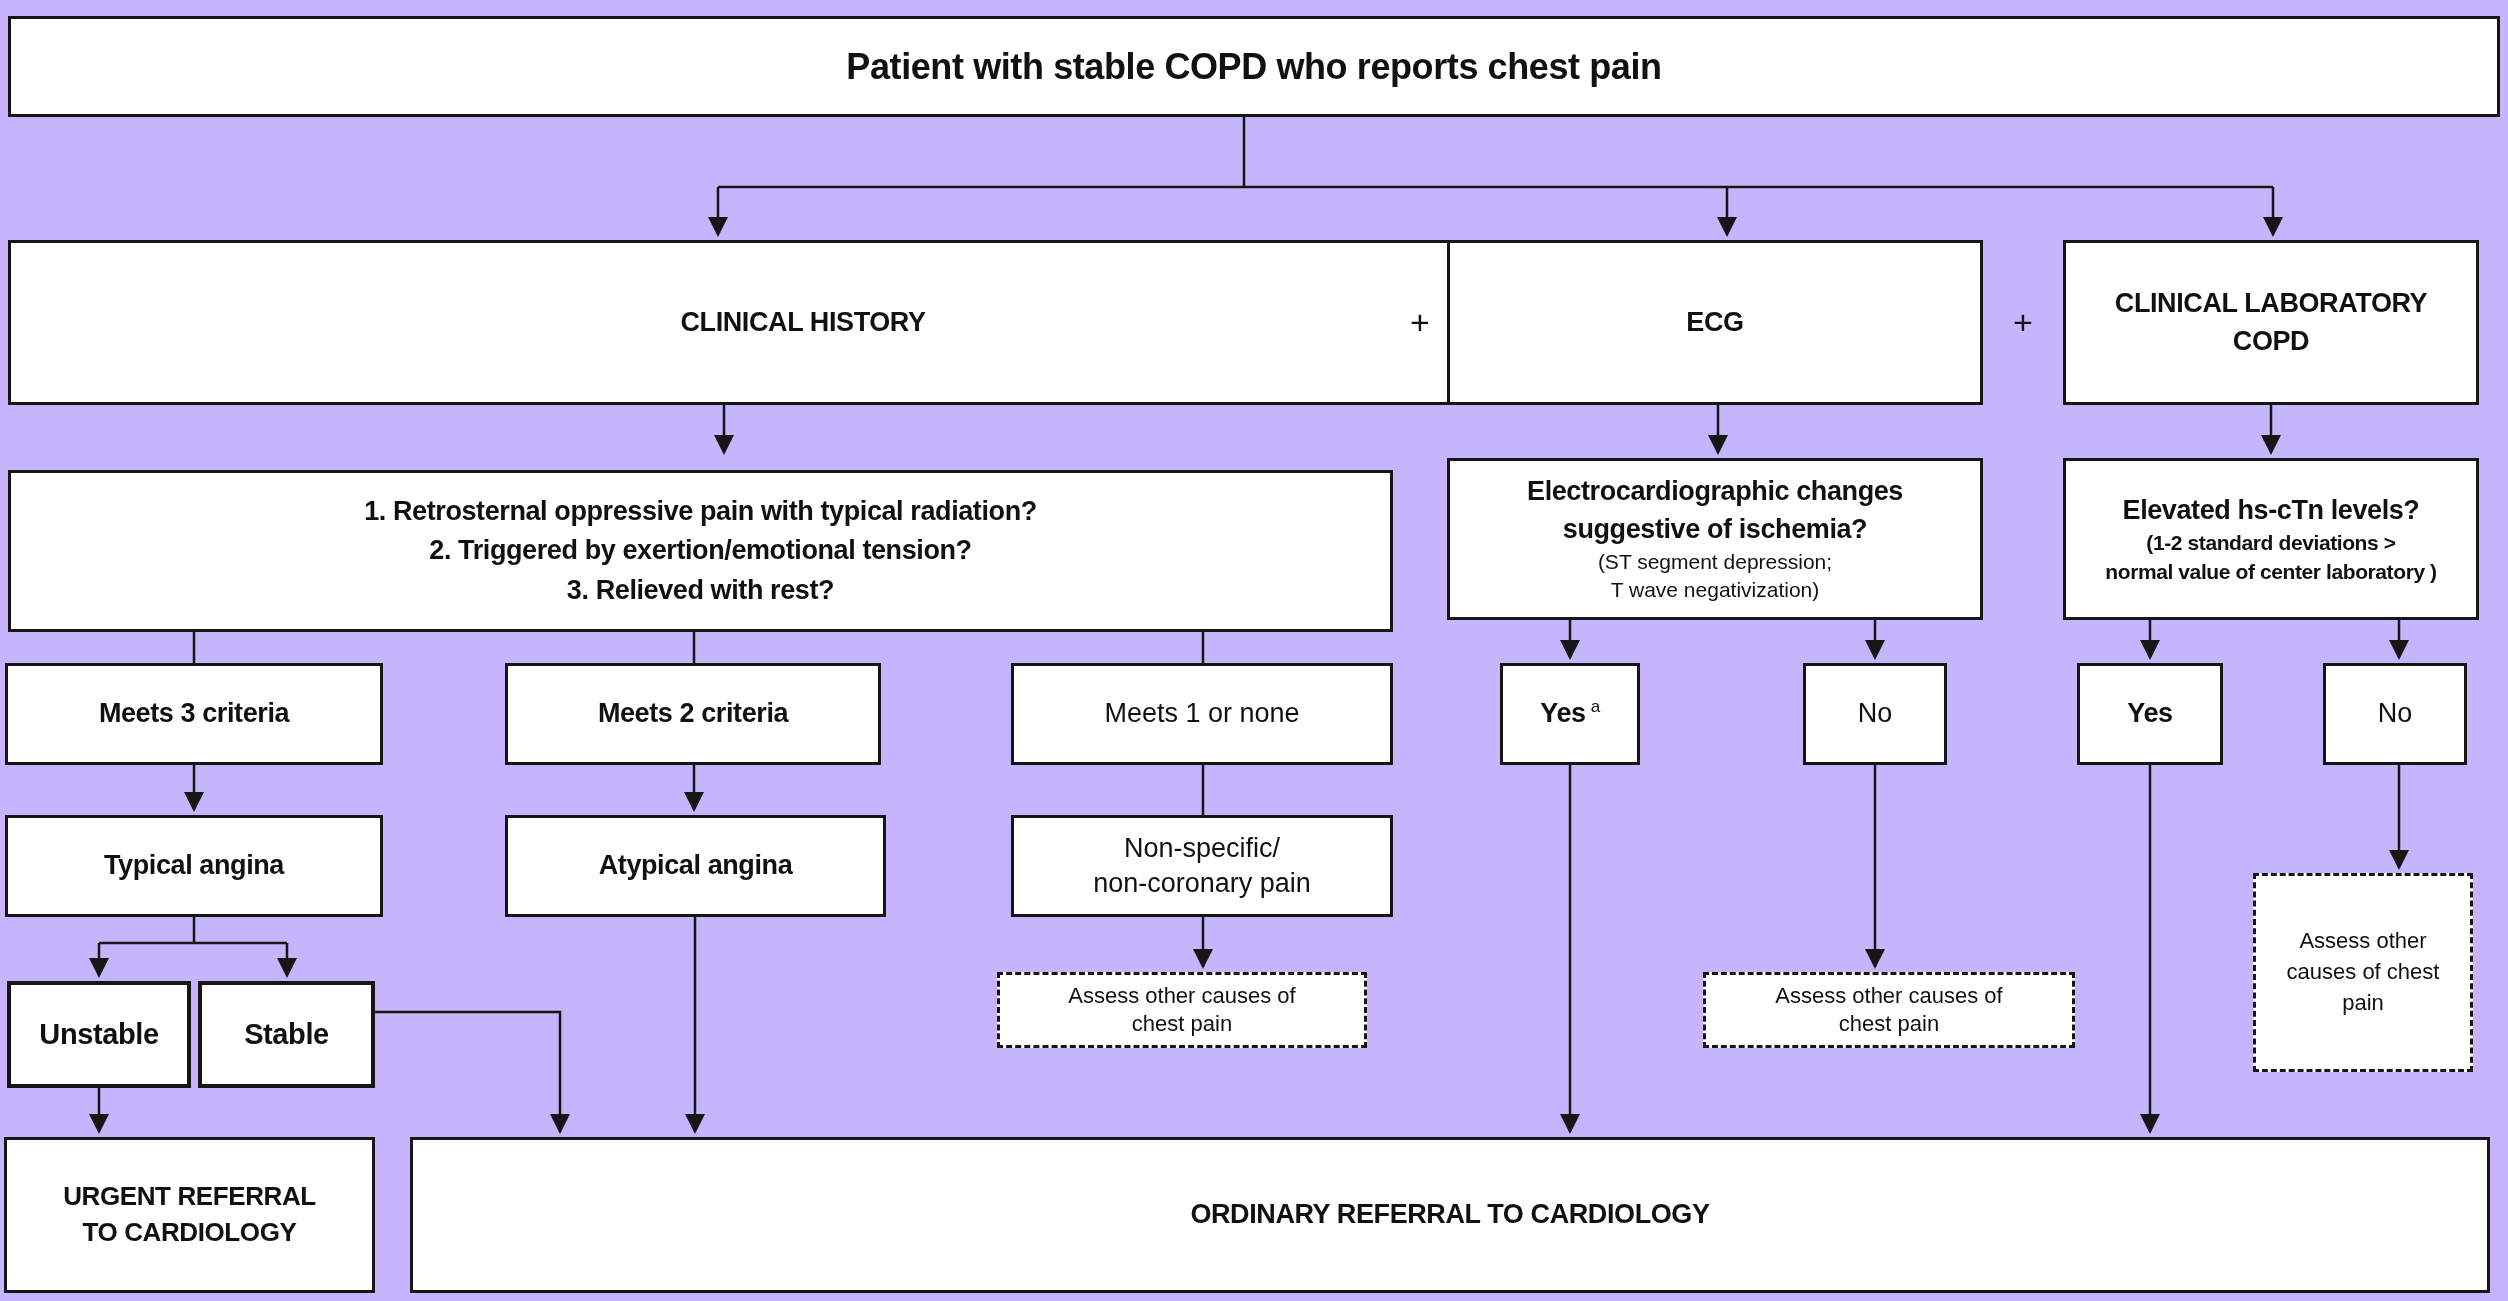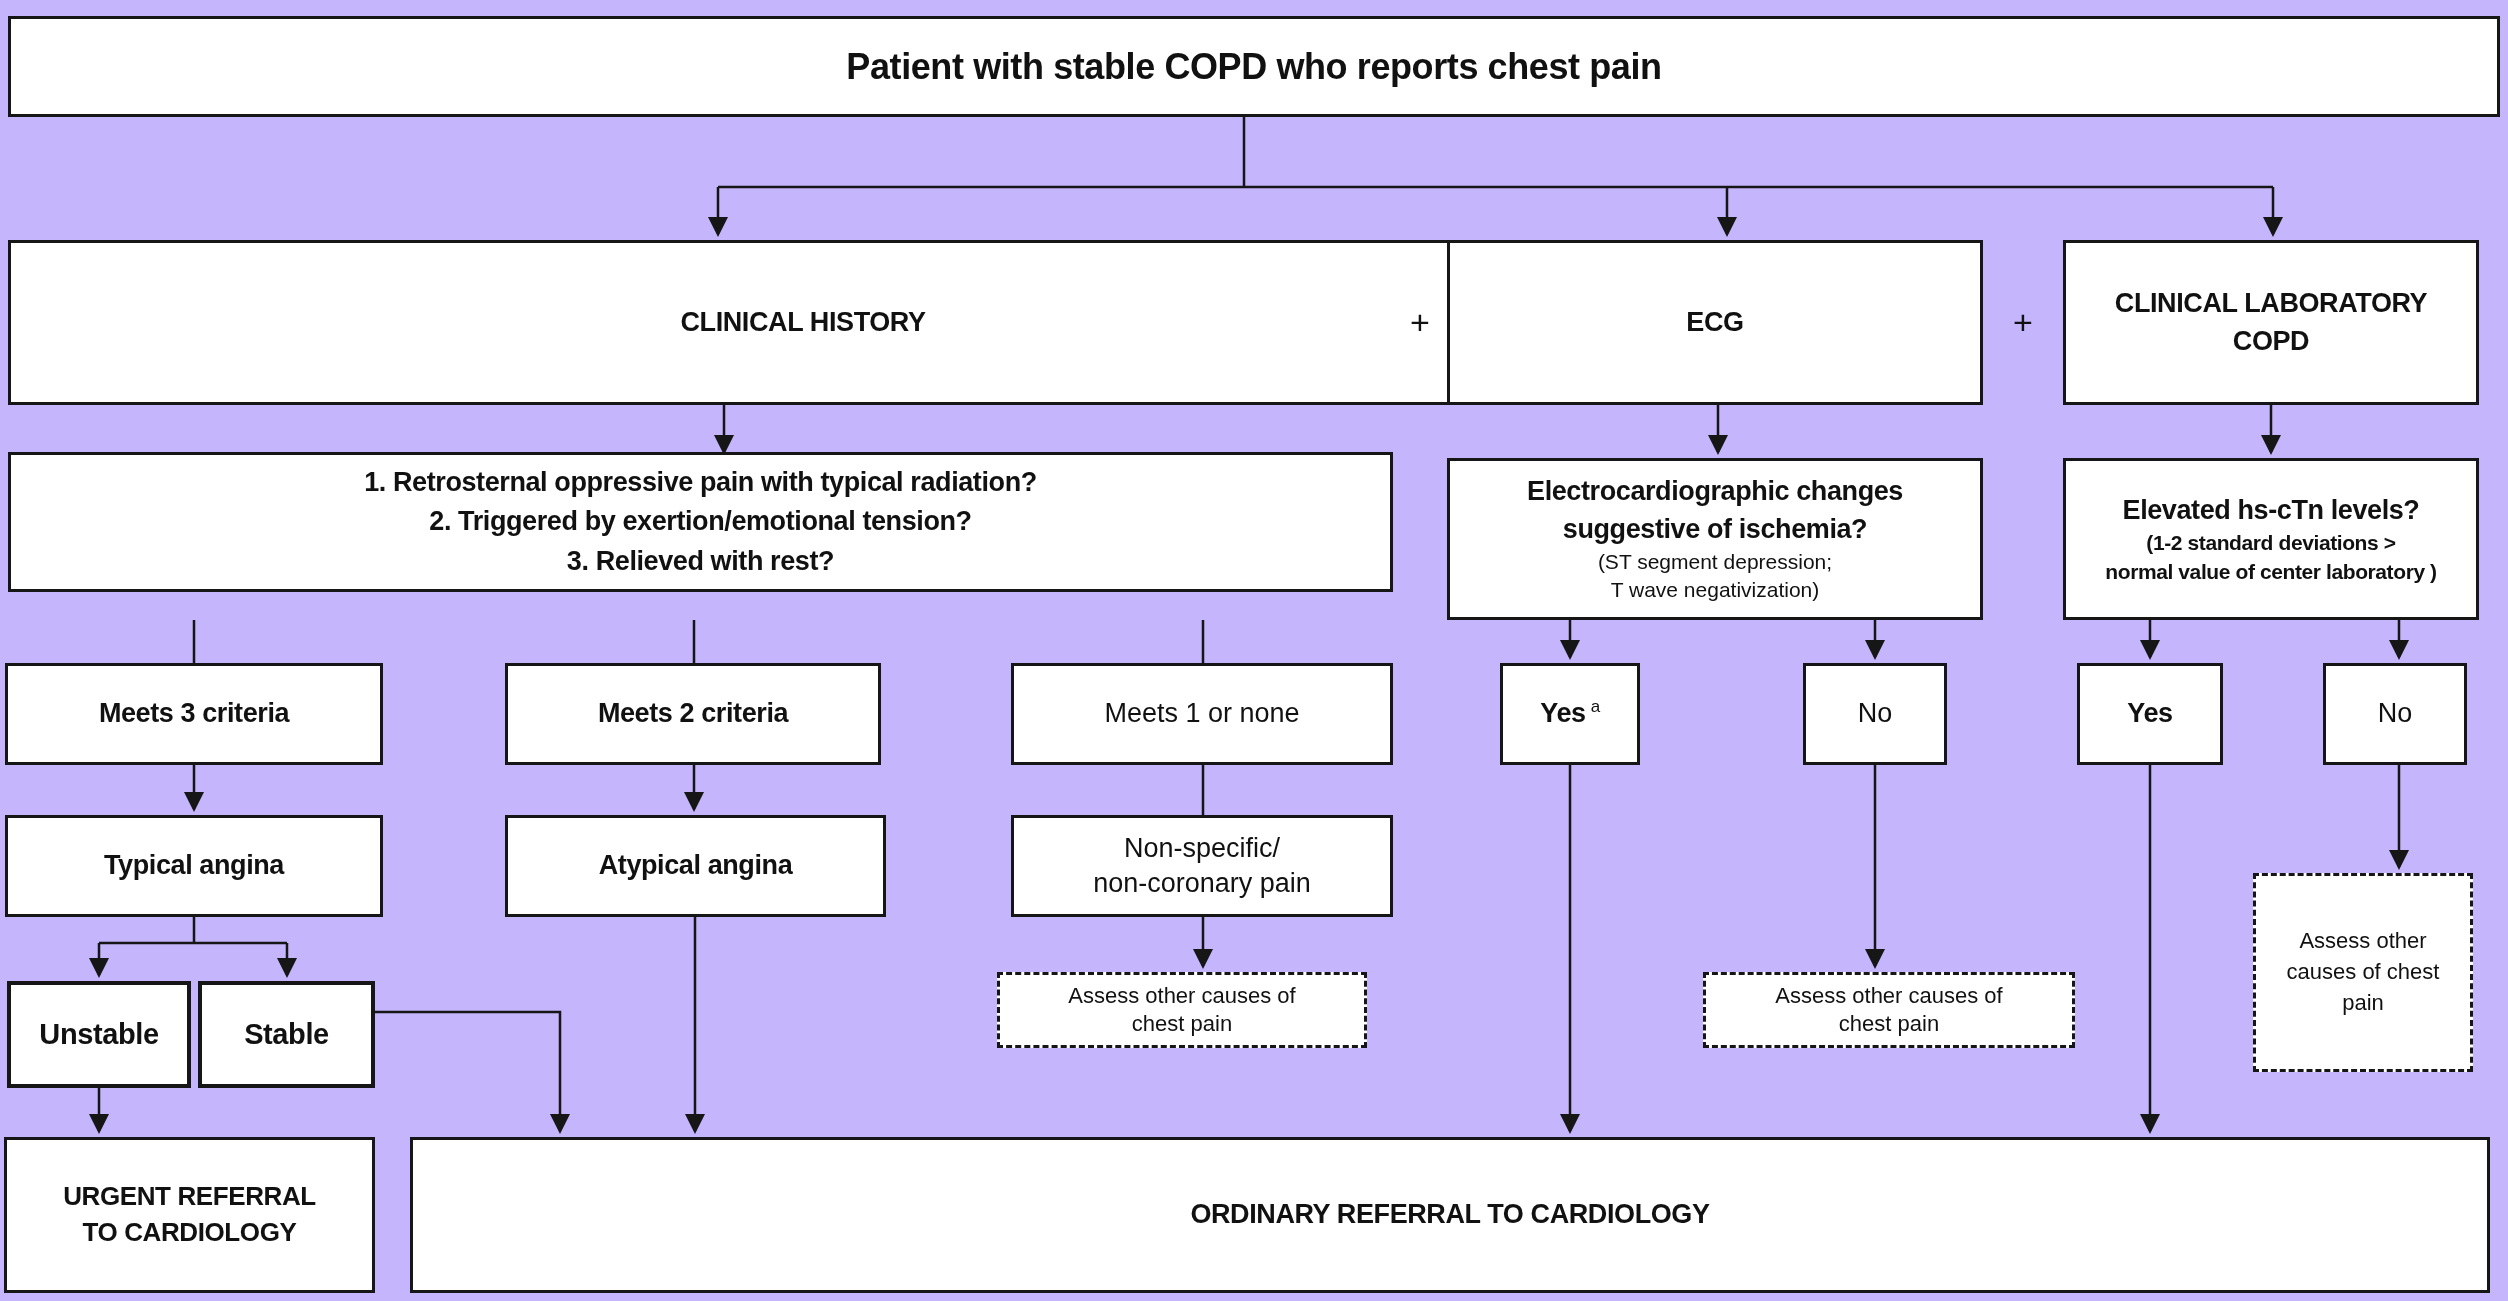--- a/index.html
+++ b/index.html
@@ -130,21 +130,21 @@
     <div class="bold header-text">ECG</div>
   </div>
 
   <div class="plus" style="left:1983px; top:240px; width:80px; height:165px;">+</div>
 
   <div class="box" style="left:2063px; top:240px; width:416px; height:165px;">
     <div class="bold header-text">CLINICAL LABORATORY</div>
     <div class="bold header-text">COPD</div>
   </div>
 
-  <div class="box" style="left:8px; top:452px; width:1385px; height:140px; line-height:1.45;">
+  <div class="box" style="left:8px; top:470px; width:1385px; height:162px; line-height:1.45;">
     <div class="bold body-text">1. Retrosternal oppressive pain with typical radiation?</div>
     <div class="bold body-text">2. Triggered by exertion/emotional tension?</div>
     <div class="bold body-text">3. Relieved with rest?</div>
   </div>
 
   <div class="box" style="left:1447px; top:458px; width:536px; height:162px;">
     <div class="bold body-text">Electrocardiographic changes</div>
     <div class="bold body-text">suggestive of ischemia?</div>
     <div class="small-note">(ST segment depression;</div>
     <div class="small-note">T wave negativization)</div>

